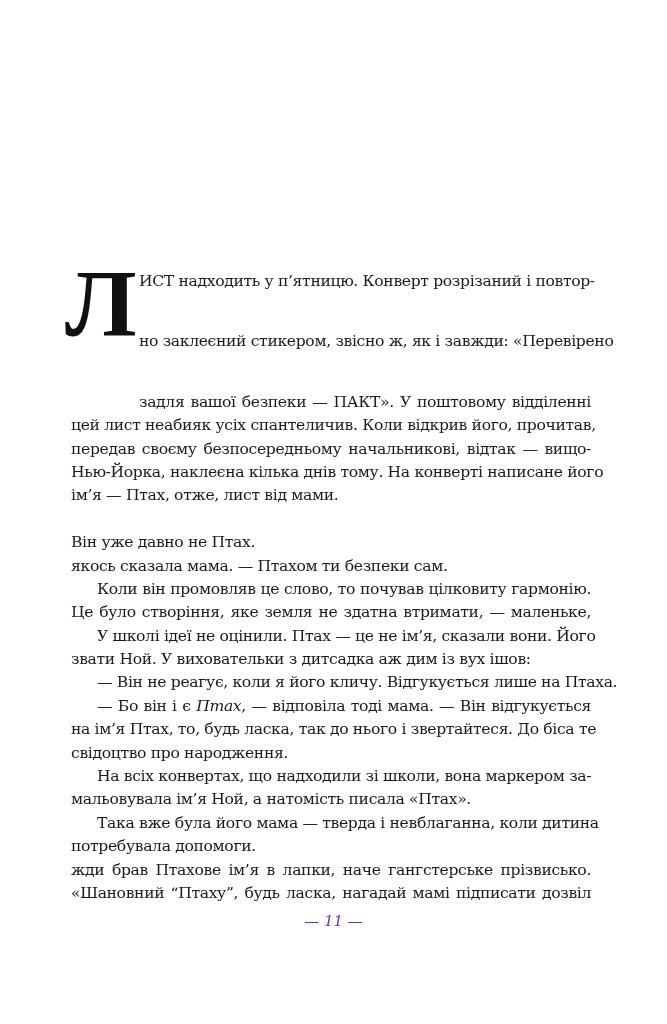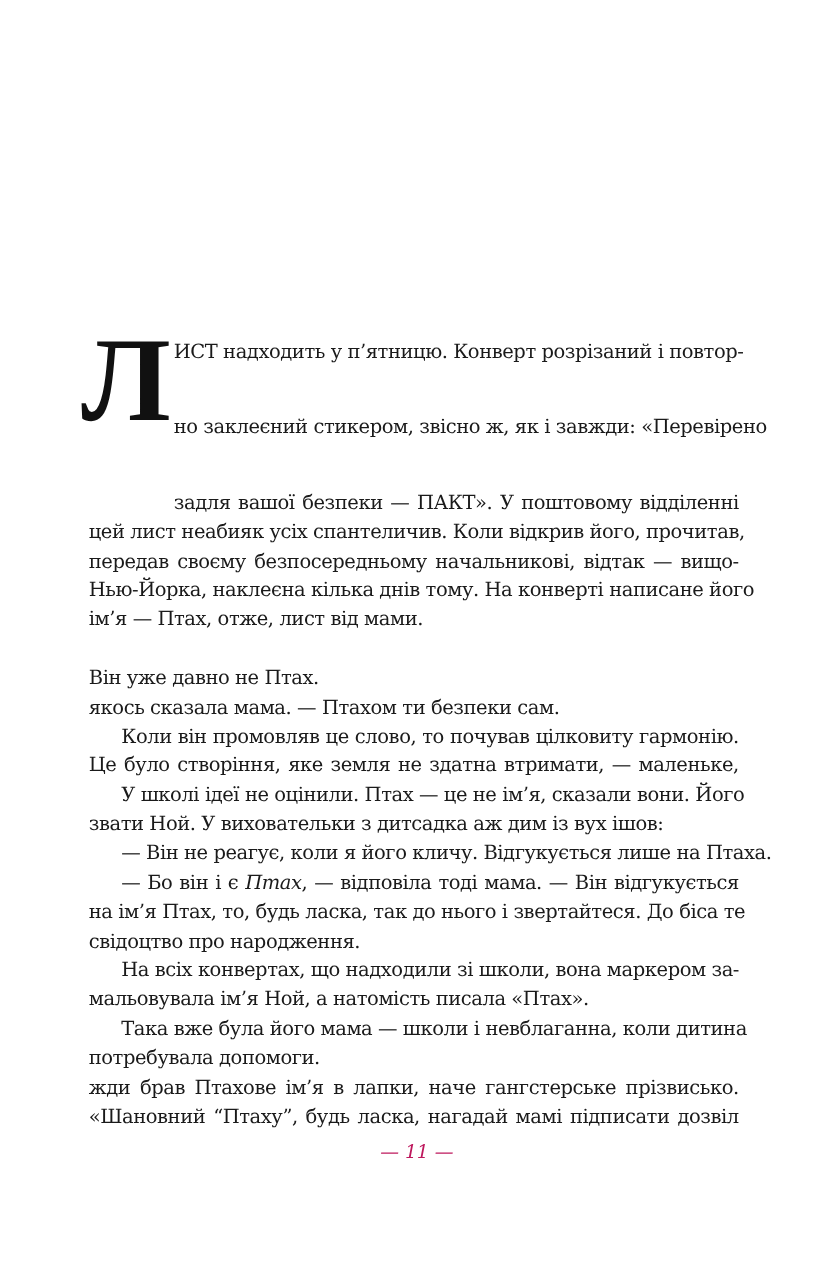--- a/index.html
+++ b/index.html
@@ -44,21 +44,21 @@
   .cap-line { padding-left: 68px; margin-top: 37px; }
   .gap { height: 23.4px; }
   em { font-style: italic; }
   .page-number {
     position: absolute;
     left: 0; width: 667px;
     top: 912px;
     text-align: center;
     font-style: italic;
     font-size: 15px;
-    color: #be185d;
+    color: #6d28d9;
   }
 </style>
 </head>
 <body>
 
 <div class="page-text">
   <div class="opening-block">
     <span class="drop-cap">Л</span>
     <span class="line cap-line">ИСТ  надходить у п’ятницю. Конверт розрізаний і повтор-</span>
     <span class="line cap-line">но заклеєний стикером, звісно ж, як і завжди: «Перевірено</span>
@@ -75,20 +75,20 @@
       <span class="line indent">Коли він промовляв це слово, то почував цілковиту гармонію.</span>
       <span class="line">Це було створіння, яке земля не здатна втримати, — маленьке,</span>
       <span class="line indent">У школі ідеї не оцінили. Птах — це не ім’я, сказали вони. Його</span>
       <span class="line last">звати Ной. У виховательки з дитсадка аж дим із вух ішов:</span>
       <span class="line indent last">— Він не реагує, коли я його кличу. Відгукується лише на Птаха.</span>
       <span class="line indent"><span>— Бо він і є </span><em>Птах</em><span>, — відповіла тоді мама. — Він відгукується</span></span>
       <span class="line">на ім’я Птах, то, будь ласка, так до нього і звертайтеся. До біса те</span>
       <span class="line last">свідоцтво про народження.</span>
       <span class="line indent">На всіх конвертах, що надходили зі школи, вона маркером за-</span>
       <span class="line last">мальовувала ім’я Ной, а натомість писала «Птах».</span>
-      <span class="line indent">Така вже була його мама — школи і невблаганна, коли дитина</span>
+      <span class="line indent">Така вже була його мама — тверда і невблаганна, коли дитина</span>
       <span class="line last">потребувала допомоги.</span>
       <span class="line">жди брав Птахове ім’я в лапки, наче гангстерське прізвисько.</span>
       <span class="line">«Шановний “Птаху”, будь ласка, нагадай мамі підписати дозвіл</span>
     </div>
 </div>
 
 <div class="page-number">— 11 —</div>
 
 </body></html>

